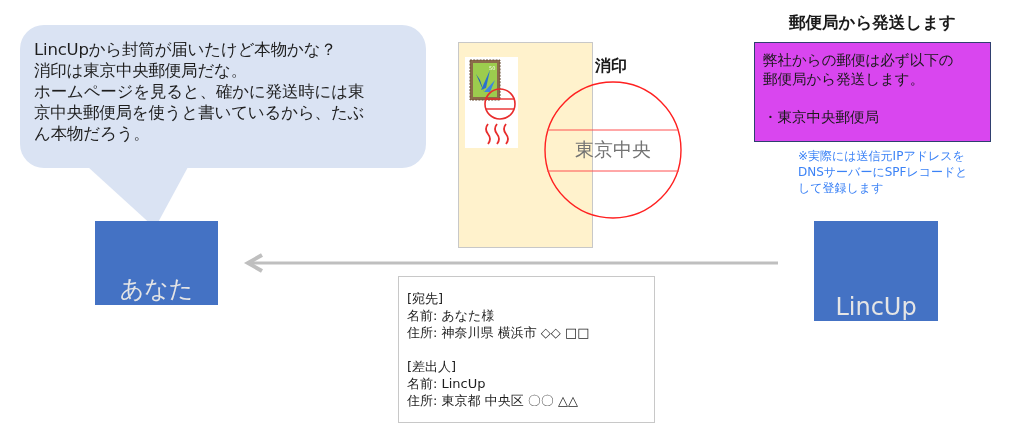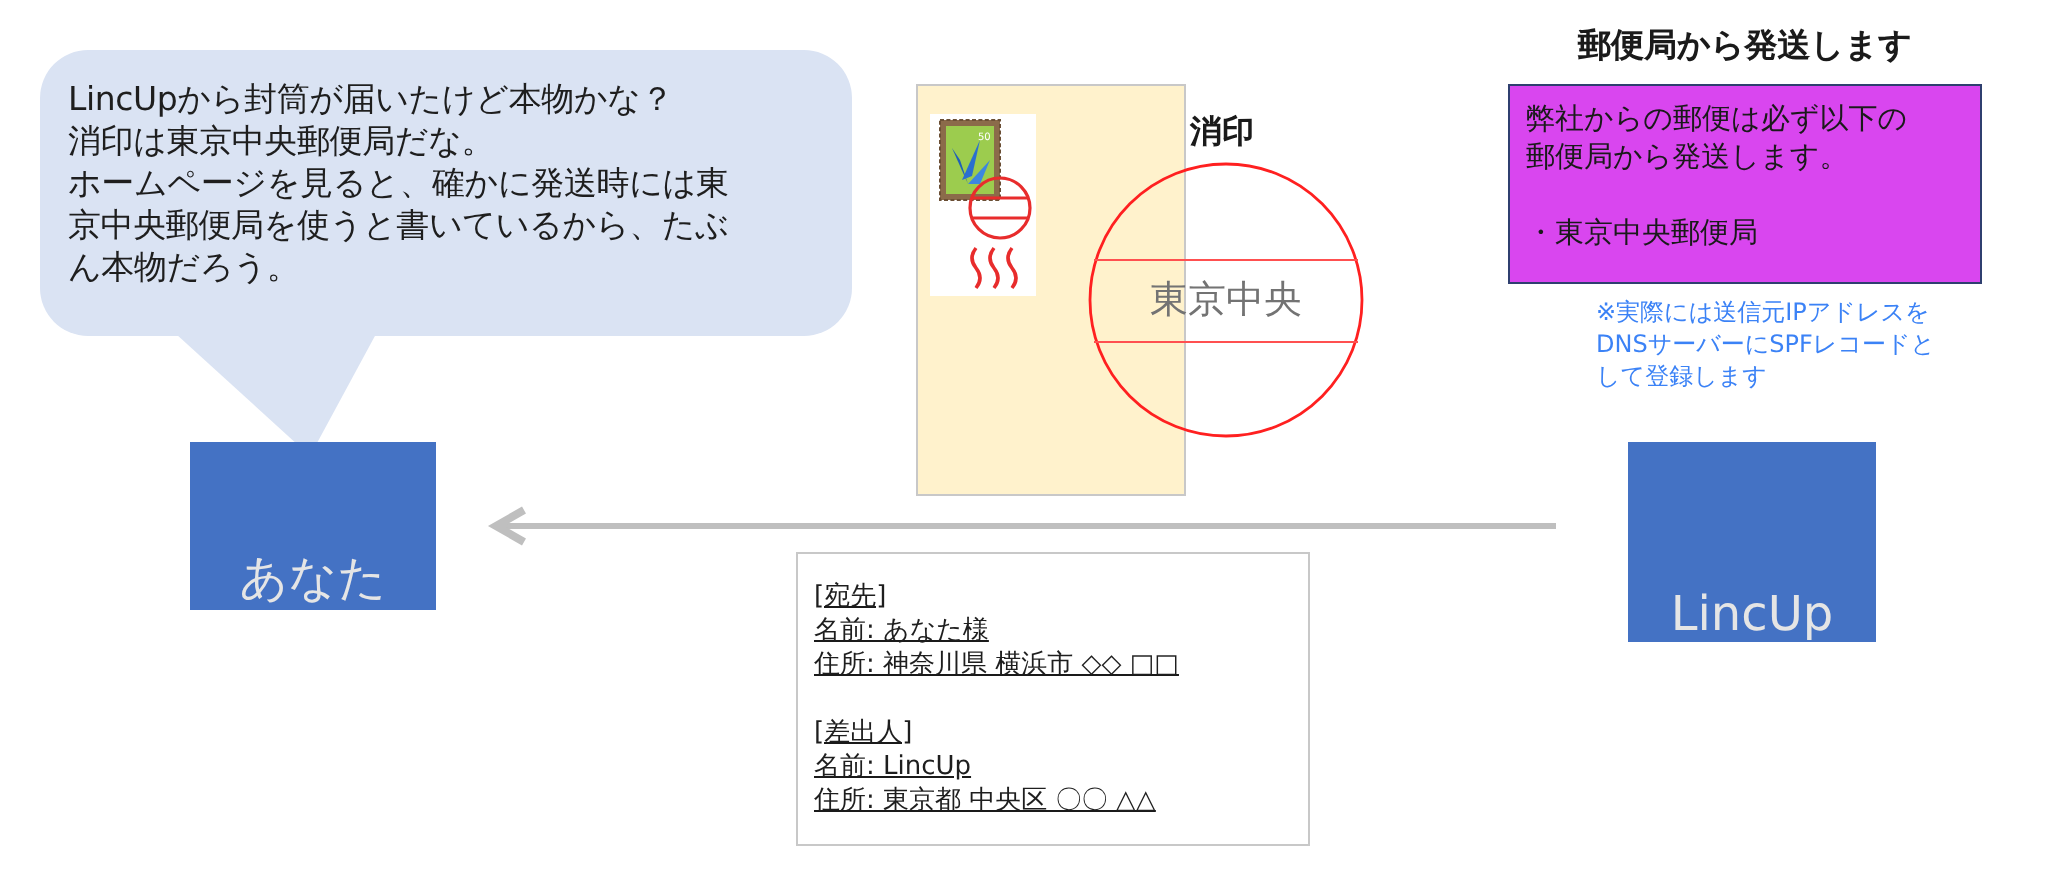--- a/index.html
+++ b/index.html
@@ -17,21 +17,21 @@
                 border: 1px solid #c8c8c8; box-sizing: border-box; }
     .stamp-panel { left: 465px; top: 57px; width: 53px; height: 91px; background: #fff; }
     .postmark-label { left: 595px; top: 56px; font-size: 16px; font-weight: bold; }
     .postmark-text { left: 560px; top: 137px; width: 106px; text-align: center; font-size: 19px; color: #737373; }
     .decl-title { left: 760px; top: 12px; width: 225px; text-align: center; font-size: 16.5px; font-weight: bold; }
     .decl-box { left: 754px; top: 42px; width: 237px; height: 100px; background: #d946ef;
                 border: 1.5px solid #2f3f6f; box-sizing: border-box; padding: 8px 0 0 8px; }
     .decl-text { font-size: 14.5px; line-height: 19px; white-space: pre-line; }
     .note { left: 798px; top: 148px; width: 200px; font-size: 12px; line-height: 16px; color: #3b82f6; white-space: pre-line; }
     .addr-box { left: 398px; top: 276px; width: 257px; height: 147px; background: #fff;
-                border: 1.5px solid #c8c8c8; box-sizing: border-box; padding: 13px 0 0 8px; text-decoration: underline; }
+                border: 1.5px solid #c8c8c8; box-sizing: border-box; padding: 13px 0 0 8px; }
     .addr-text { font-size: 13px; line-height: 17px; white-space: pre-line; color: #1e1e1e; }
     svg.overlay { position: absolute; left: 0; top: 0; }
   </style>
 </head>
 <body>
 
 <svg class="overlay" width="1024" height="442">
   <polygon points="88,167 188,167 155,228" fill="#dae3f3"></polygon>
 </svg>
 

